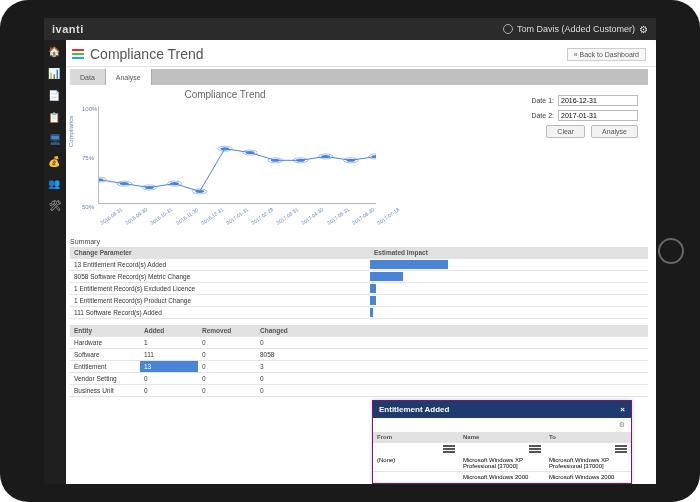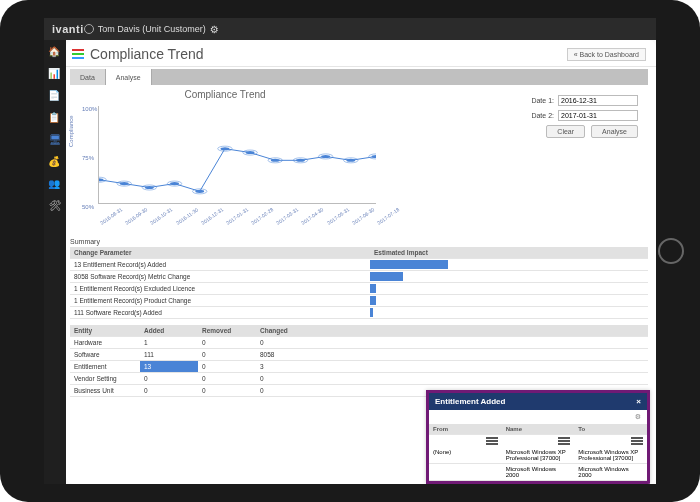--- a/index.html
+++ b/index.html
@@ -14,21 +14,21 @@
     content: ''; position: absolute; right: 16px; top: 50%; transform: translateY(-50%);
     width: 22px; height: 22px; border: 2px solid #666; border-radius: 50%;
   }
   .screen {
     width: 100%; height: 100%; background: #fafafa; overflow: hidden; position: relative;
   }
 
   
   .app-header {
     height: 22px; background: #2b2b2b; color: #ddd; display: flex; align-items: center;
-    padding: 0 8px; font-size: 9px; justify-content: flex-start;
+    padding: 0 8px; font-size: 9px; justify-content: space-between;
   }
   .brand { font-weight: bold; font-size: 11px; letter-spacing: 0.5px; }
   .user-area { display: flex; align-items: center; gap: 4px; }
   .user-area .avatar { width: 10px; height: 10px; border-radius: 50%; border: 1px solid #aaa; }
 
   
   .body { display: flex; height: calc(100% - 22px); }
   .sidebar {
     width: 22px; background: #1f1f1f; display: flex; flex-direction: column; align-items: center;
     padding-top: 4px; gap: 8px;
@@ -83,22 +83,22 @@
 
   
   .entity-head, .entity-row { display:flex; border-bottom:1px solid #e4e4e4; }
   .entity-head { background:#e1e1e1; font-weight:bold; color:#555;}
   .ecell { padding:2px 4px; font-size:6.5px; flex:0 0 58px;}
   .ecell:first-child { flex:0 0 70px;}
   .ecell.highlight { background:#4a84d6; color:#fff; }
 
   
   .ent-panel {
-    position:absolute; right:6px; bottom:0; width:224px; background:#fff;
-    border:3px solid #701a75; box-shadow:0 0 4px rgba(0,0,0,.2); font-size:7px;
+    position:absolute; right:24px; bottom:0; width:260px; background:#fff;
+    border:1px solid #701a75; box-shadow:0 0 4px rgba(0,0,0,.2); font-size:7px;
   }
   .ent-header { background:#1f3a6e; color:#fff; padding:4px 6px; font-size:8px; font-weight:bold; display:flex; justify-content:space-between; align-items:center;}
   .ent-gear { text-align:right; padding:3px 6px; color:#888;}
   .ent-grid-head, .ent-grid-row { display:flex; border-bottom:1px solid #e4e4e4;}
   .ent-grid-head { background:#e1e1e1; font-weight:bold; color:#555;}
   .ent-cell { flex:1; padding:2px 4px; font-size:6px; }
   .ent-filter { display:flex; }
   .ent-filter .fcell { flex:1; padding:2px 4px; display:flex; align-items:center; justify-content:flex-end;}
   .filter-icon { width:12px; height:8px; background:
      linear-gradient(#555,#555) 0 0/100% 2px no-repeat,
@@ -109,21 +109,21 @@
 </style>
 </head>
 <body>
 
 <div class="tablet">
   <div class="screen">
     <div class="app-header">
       <span class="brand">ivanti</span>
       <div class="user-area">
         <span class="avatar"></span>
-        <span>Tom Davis (Unit Customer)</span>
+        <span>Tom Davis (Added Customer)</span>
         <span style="font-size:10px;">⚙</span>
       </div>
     </div>
 
     <div class="body">
       <div class="sidebar" id="sidebar">
           <div class="nav-icon" style="color: rgb(231, 185, 77);">🏠</div>
           <div class="nav-icon" style="color: rgb(92, 139, 214);">📊</div>
           <div class="nav-icon" style="color: rgb(74, 132, 214);">📄</div>
           <div class="nav-icon" style="color: rgb(74, 132, 214);">📋</div>

